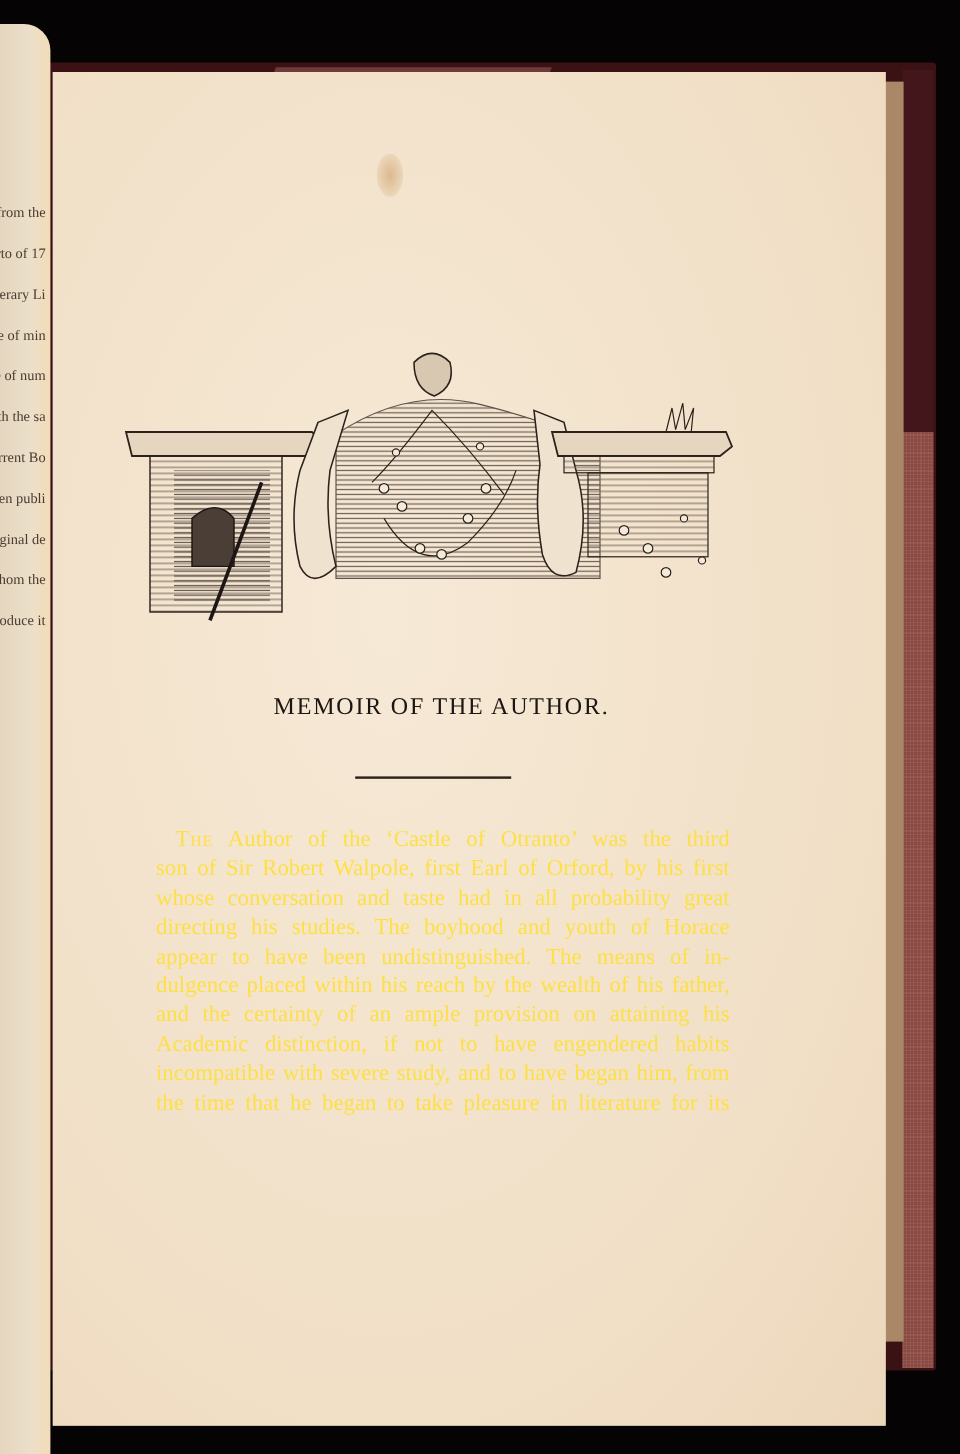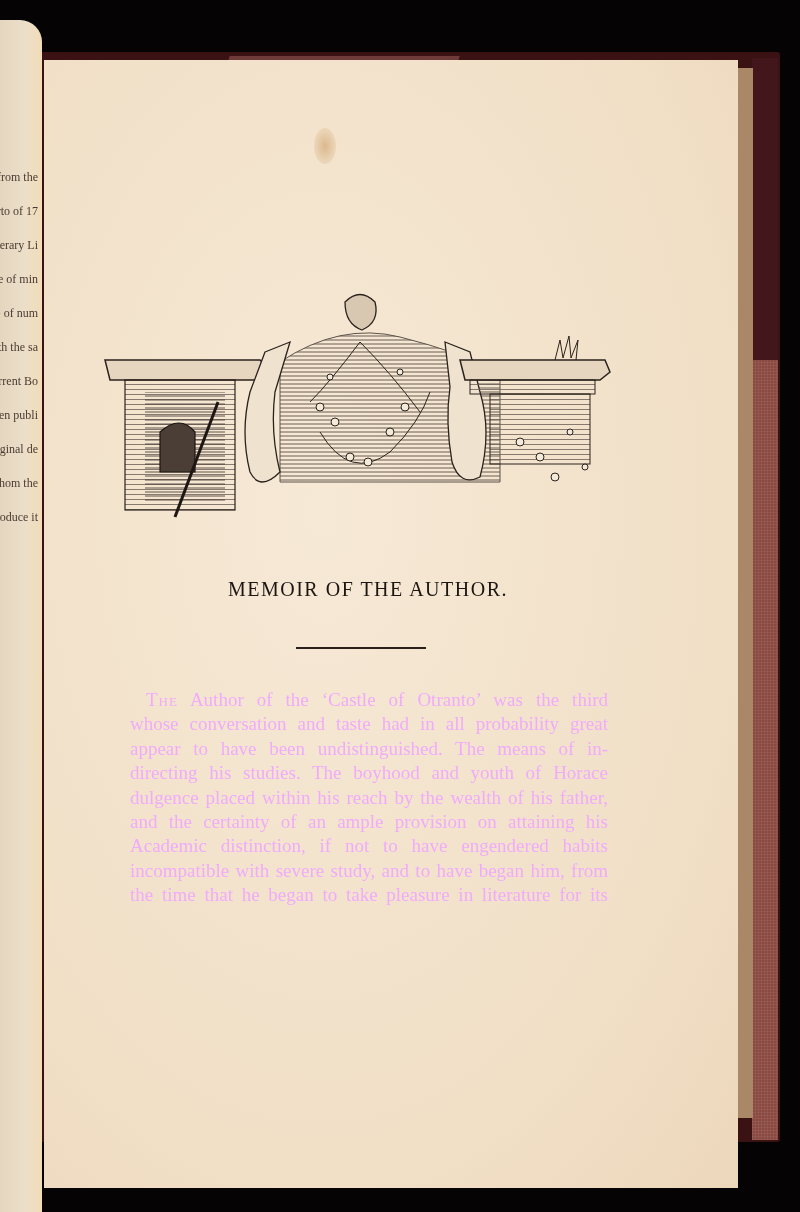--- a/index.html
+++ b/index.html
@@ -66,21 +66,21 @@
   .title {
     position: absolute; left: 0; width: 736px; top: 578px;
     text-align: center; font-size: 20px; letter-spacing: 1.5px; color: #1c1511;
   }
   .divider {
     position: absolute; left: 296px; top: 647px; width: 130px; height: 2px;
     background: #2a201a;
   }
   .body-text {
     position: absolute; left: 130px; top: 688px; width: 478px;
-    font-size: 19px; line-height: 24.4px; color: #f0abfc;
+    font-size: 19px; line-height: 24.4px; color: #fde047;
   }
   .body-text .ln {
     display: block; text-align: justify; text-align-last: justify; white-space: nowrap;
   }
   .body-text .ln.first { text-indent: 16px; }
   .sc { font-variant: small-caps; letter-spacing: 1px; }
 </style>
 </head>
 <body>
 
@@ -157,21 +157,22 @@
   </g>
 
   <path d="M455 78 l5 -20 l3 18 l6 -22 l2 22 l7 -18 l-2 20" fill="none" stroke="#2b221c" stroke-width="1"></path>
 </svg>
 
 <div class="title">MEMOIR OF THE AUTHOR.</div>
 <div class="divider"></div>
 
 <div class="body-text">
   <span class="ln first"><span class="sc">The</span> <span>Author of the ‘Castle of Otranto’ was the third</span></span>
+  <span class="ln">son of Sir Robert Walpole, first Earl of Orford, by his first</span>
   <span class="ln">whose conversation and taste had in all probability great</span>
+  <span class="ln">directing his studies.  The boyhood and youth of Horace</span>
   <span class="ln">appear to have been undistinguished.  The means of in-</span>
-  <span class="ln">directing his studies.  The boyhood and youth of Horace</span>
   <span class="ln">dulgence placed within his reach by the wealth of his father,</span>
   <span class="ln">and the certainty of an ample provision on attaining his</span>
   <span class="ln">Academic distinction, if not to have engendered habits</span>
   <span class="ln">incompatible with severe study, and to have began him, from</span>
   <span class="ln">the time that he began to take pleasure in literature for its</span>
 </div>
 
 </body></html>

